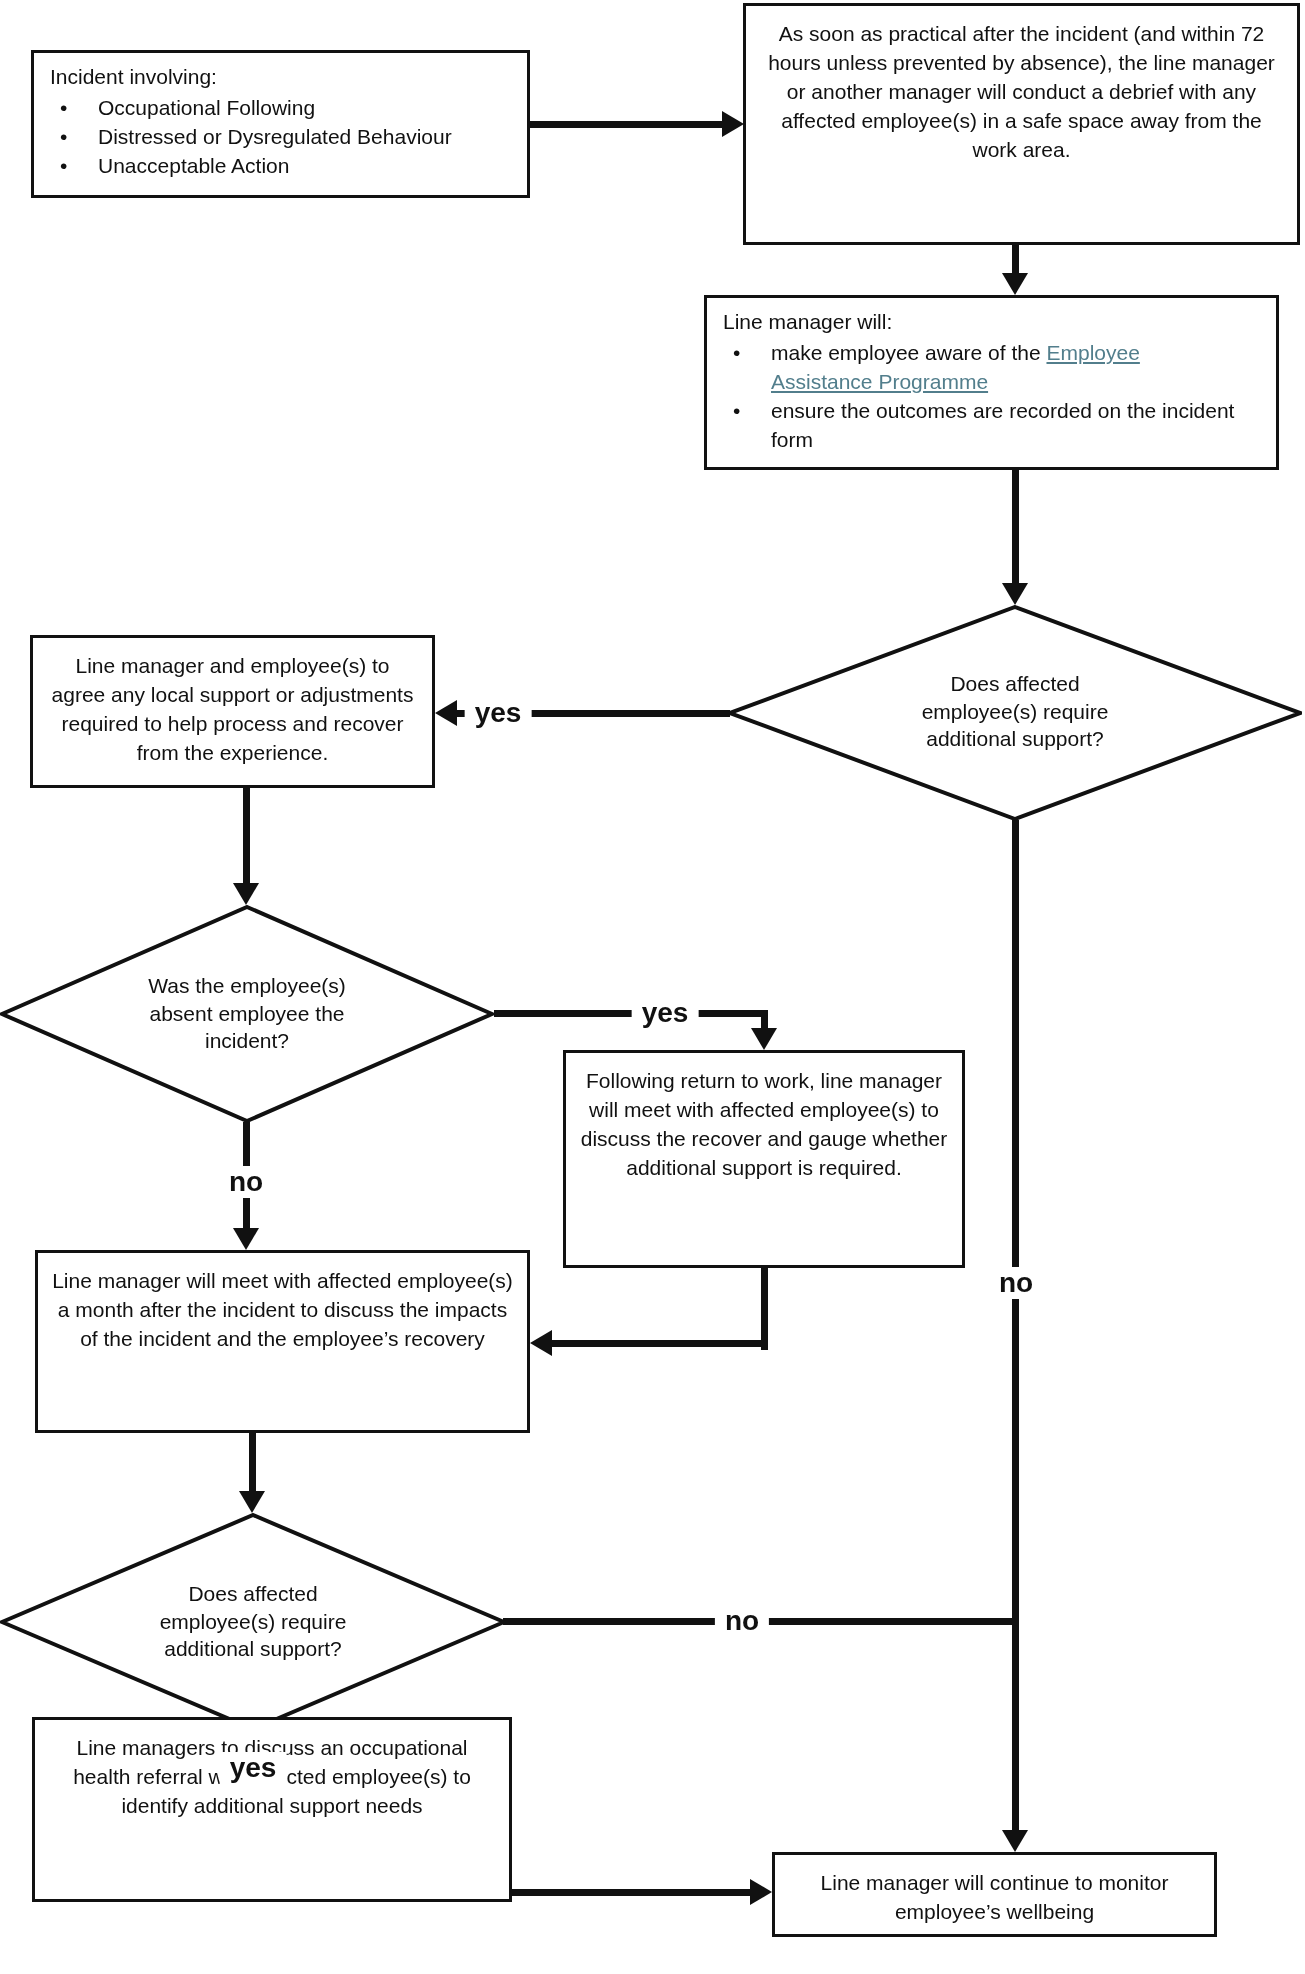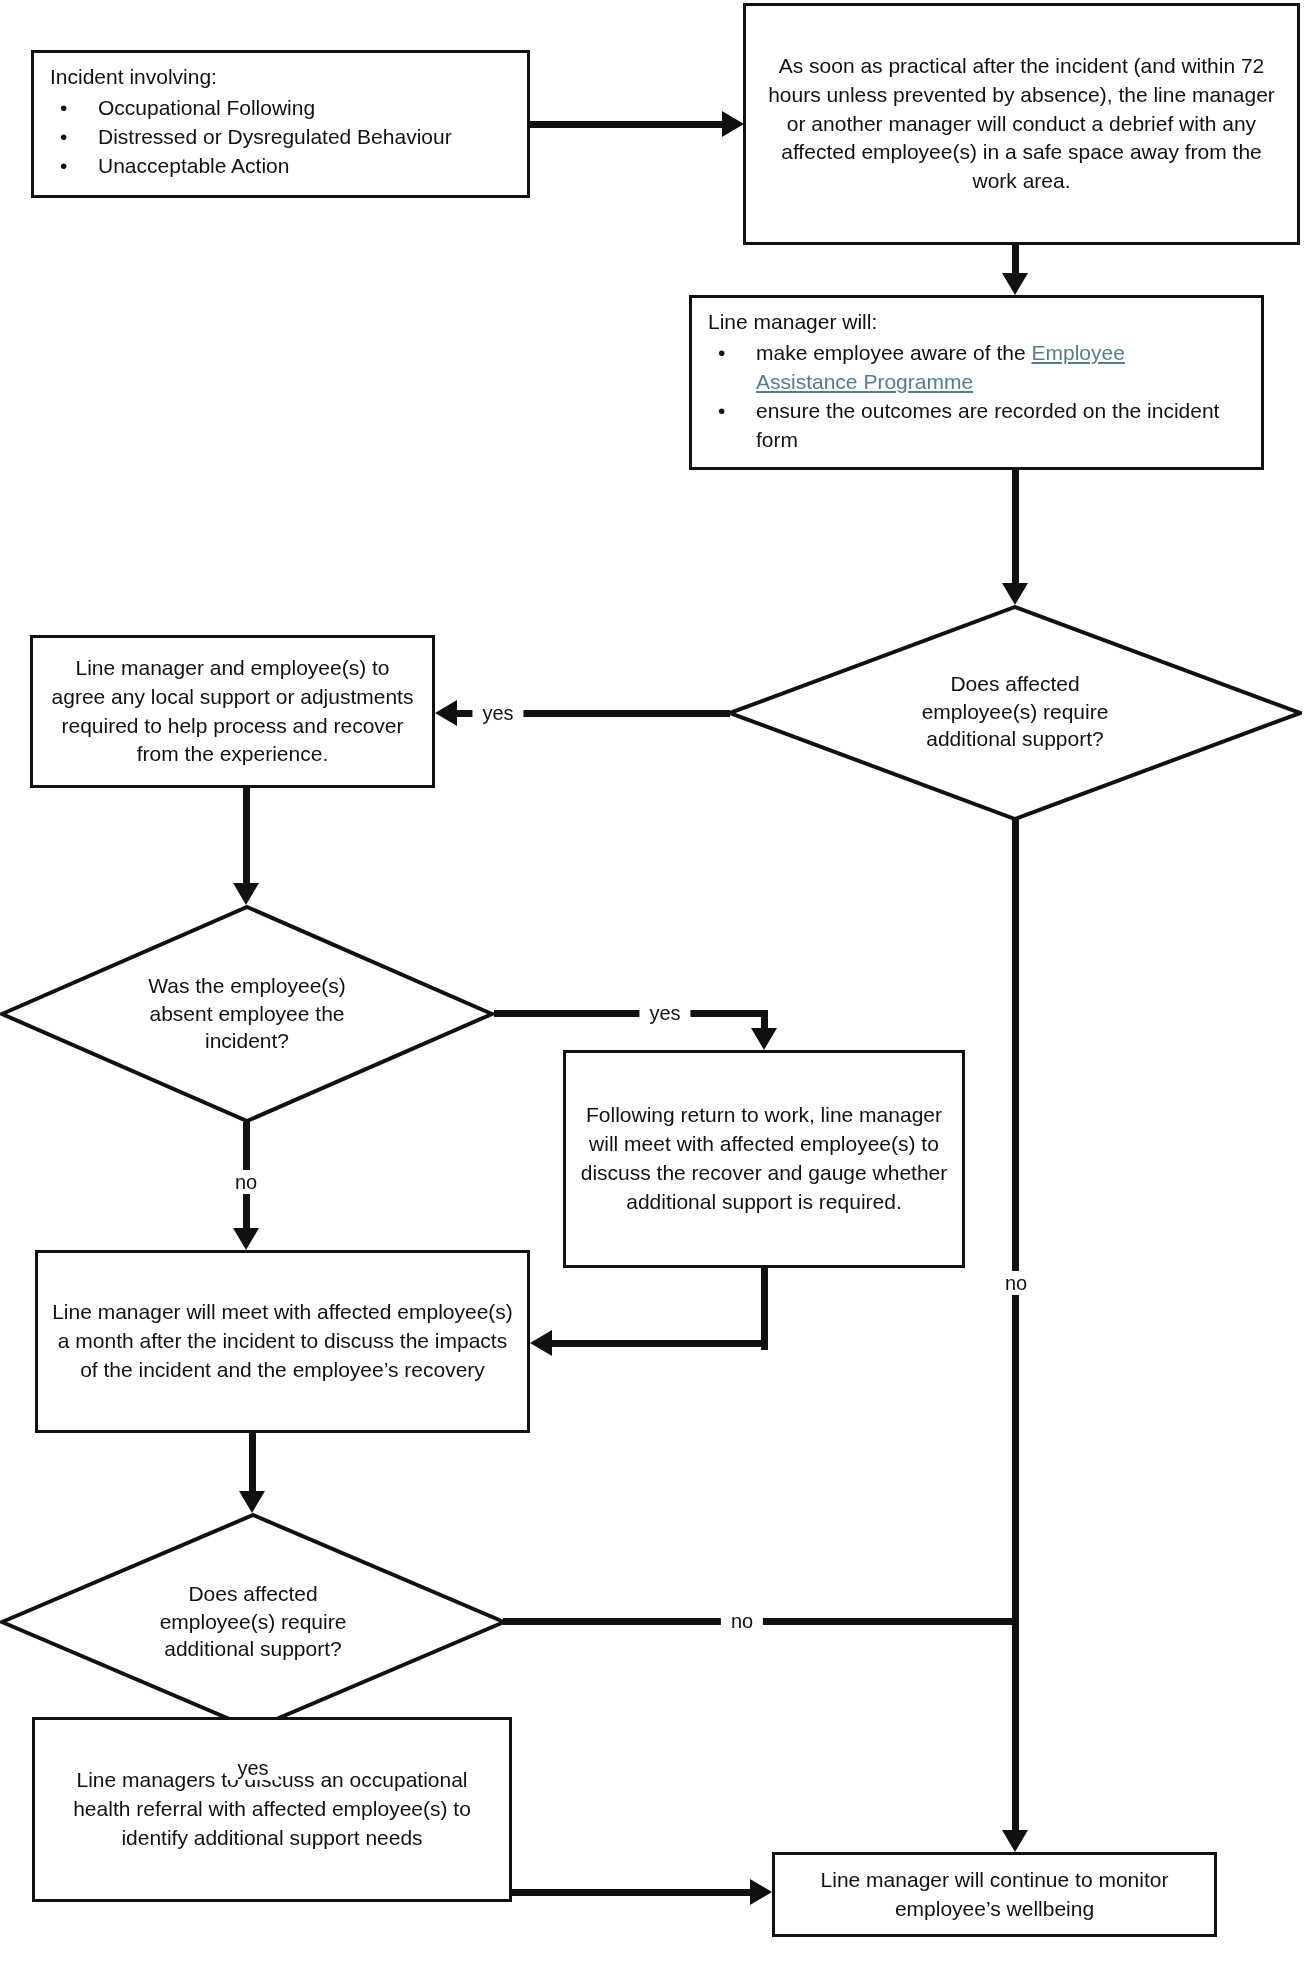--- a/index.html
+++ b/index.html
@@ -14,23 +14,23 @@
   .node{
     position:absolute;
     background:#ffffff;
     border:3px solid #111111;
     box-sizing:border-box;
     font-size:21px;
     line-height:1.38;
     color:#111111;
   }
   .node.centered{
-    display:flex;align-items:center;justify-content:center;
+    display:flex;align-items:flex-start;justify-content:center;
     text-align:center;
-    padding:6px 14px;
+    padding:14px 14px;
   }
   .node.left-align{
     text-align:left;
     padding:10px 16px;
   }
   .node-title{display:block;}
   ul.node-list{margin:2px 0 0 0;padding:0;list-style:none;}
   ul.node-list li{
     position:relative;
     padding-left:48px;
@@ -44,24 +44,25 @@
   .seg{position:absolute;background:#111111;}
   .arr{position:absolute;width:0;height:0;}
   .arr.down{border-left:13px solid transparent;border-right:13px solid transparent;border-top:22px solid #111111;}
   .arr.left{border-top:13px solid transparent;border-bottom:13px solid transparent;border-right:22px solid #111111;}
   .arr.right{border-top:13px solid transparent;border-bottom:13px solid transparent;border-left:22px solid #111111;}
   .edge-label{
     position:absolute;
     transform:translate(-50%,-50%);
     background:#ffffff;
     padding:2px 10px;
-    font-size:20px;
+    font-size:28px;
     line-height:1;
     color:#111111;
     white-space:nowrap;
+    font-weight:bold;
   }
   .diamond{position:absolute;}
   .diamond svg{display:block;}
   .diamond polygon{fill:#ffffff;stroke:#111111;stroke-width:4;}
   .diamond-text{
     position:absolute;
     transform:translate(-50%,-50%);
     text-align:center;
     font-size:21px;line-height:1.32;
     color:#111111;
@@ -118,21 +119,21 @@
       <li>Occupational Following</li>
       <li>Distressed or Dysregulated Behaviour</li>
       <li>Unacceptable Action</li>
     </ul>
   </div>
 
   <div class="node centered" style="left:743px;top:3px;width:557px;height:242px;">
     <span>As soon as practical after the incident (and within 72 hours unless prevented by absence), the line manager or another manager will conduct a debrief with any affected employee(s) in a safe space away from the work area.</span>
   </div>
 
-  <div class="node left-align" style="left:689px;top:295px;width:575px;height:175px;">
+  <div class="node left-align" style="left:704px;top:295px;width:575px;height:175px;">
     <span class="node-title">Line manager will:</span>
     <ul class="node-list">
       <li><span>make employee aware of the </span><a class="eap-link">Employee Assistance Programme</a></li>
       <li>ensure the outcomes are recorded on the incident form</li>
     </ul>
   </div>
 
   <div class="diamond" style="left:728px;top:605px;">
     <svg width="574" height="216">
       <polygon points="287,2 572,108 287,214 2,108"></polygon>

